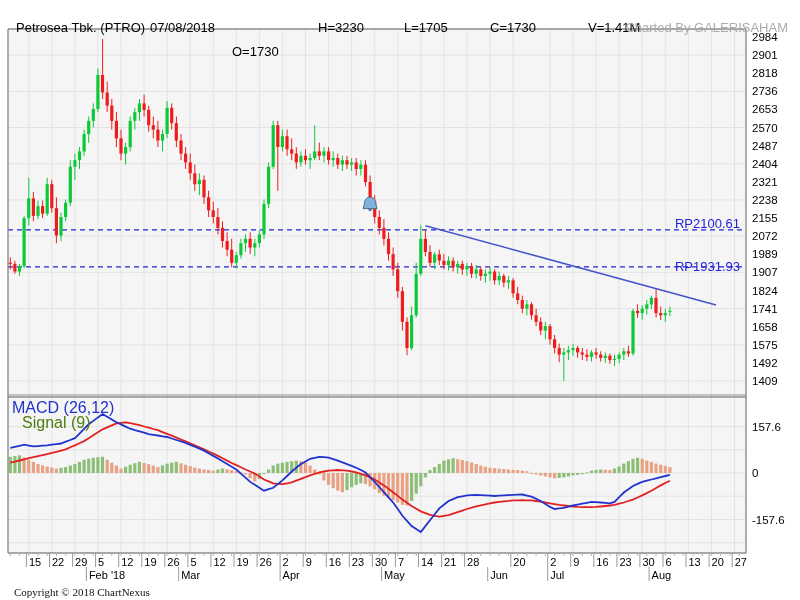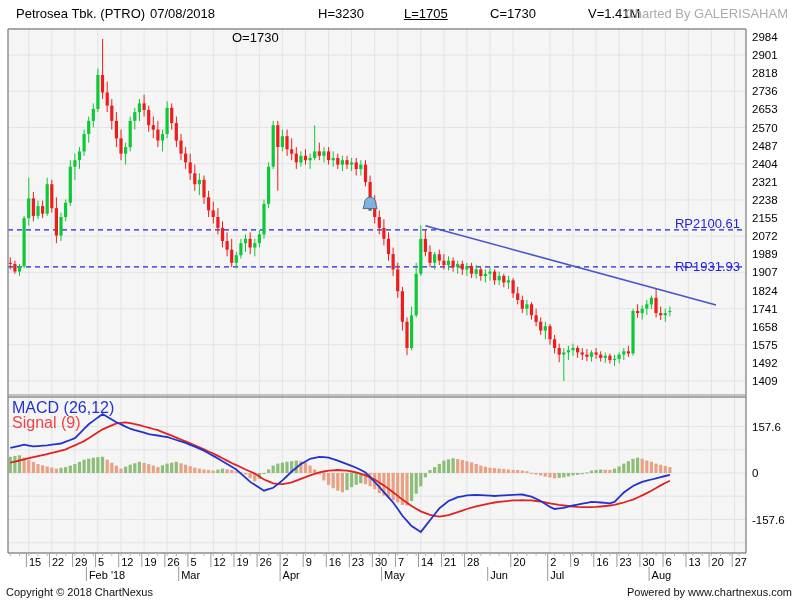--- a/index.html
+++ b/index.html
@@ -1,33 +1,33 @@
 <!DOCTYPE html>
 <html><head>
 <meta charset="utf-8">
 <style>
   html,body{margin:0;padding:0;background:#ffffff;}
   body{font-family:"Liberation Sans", sans-serif; width:800px; height:600px; position:relative; overflow:hidden;}
   .hdr{position:absolute;top:0;left:0;width:800px;height:26px;background:#ffffff;font-size:13px;color:#000;}
-  .hdr span{position:absolute;top:6px;white-space:nowrap;text-align:center;}
+  .hdr span{position:absolute;top:20px;white-space:nowrap;text-align:center;}
   .hdr .title{left:16px;}
   .hdr .date{left:150px;}
   .hdr .o{left:232px;margin-top:24px;}
   .hdr .h{left:318px;}
-  .hdr .l{left:404px;text-decoration:underline;}
+  .hdr .l{left:404px;}
   .hdr .c{left:490px;}
   .hdr .v{left:576px;margin-left:12px;}
   .hdr .charted{right:12px;color:#ABABAB;}
   .chartwrap{position:absolute;top:0;left:0;width:800px;height:600px;}
   .rp-label{position:absolute;font-size:13px;color:#2222DD;white-space:nowrap;}
   .legend{position:absolute;left:12px;font-size:16px;white-space:nowrap;}
   .legend.macd{top:399px;color:#2233CC;}
-  .legend.signal{top:414px;color:#ef4444;}
+  .legend.signal{top:414px;color:#4d7c0f;margin-left:10px;}
   .ftr{position:absolute;top:585px;left:0;width:800px;height:15px;font-size:11px;color:#111;}
-  .ftr .copy{position:absolute;left:6px;top:1px;}
+  .ftr .copy{position:absolute;left:14px;top:1px;font-family:Liberation Serif, serif;}
   .ftr .pow{position:absolute;right:8px;top:1px;}
   svg text{font-family:"Liberation Sans", sans-serif;}
 </style>
 </head>
 <body>
 
 <div class="chartwrap">
   <div id="svg-holder">
       <svg width="800" height="600" viewBox="0 0 800 600" style="position:absolute;top:0;left:0;">
         <rect x="8" y="29" width="738" height="366" fill="#F5F5F5"></rect>
@@ -739,14 +739,13 @@
   <span class="o">O=1730</span>
   <span class="h">H=3230</span>
   <span class="l">L=1705</span>
   <span class="c">C=1730</span>
   <span class="v">V=1.41M</span>
   <span class="charted">Charted By GALERISAHAM</span>
 </div>
 
 <div class="ftr">
   <span class="copy">Copyright © 2018 ChartNexus</span>
-  <span class="pow">Powered by www.chartnexus.com</span>
 </div>
 
 </body></html>

